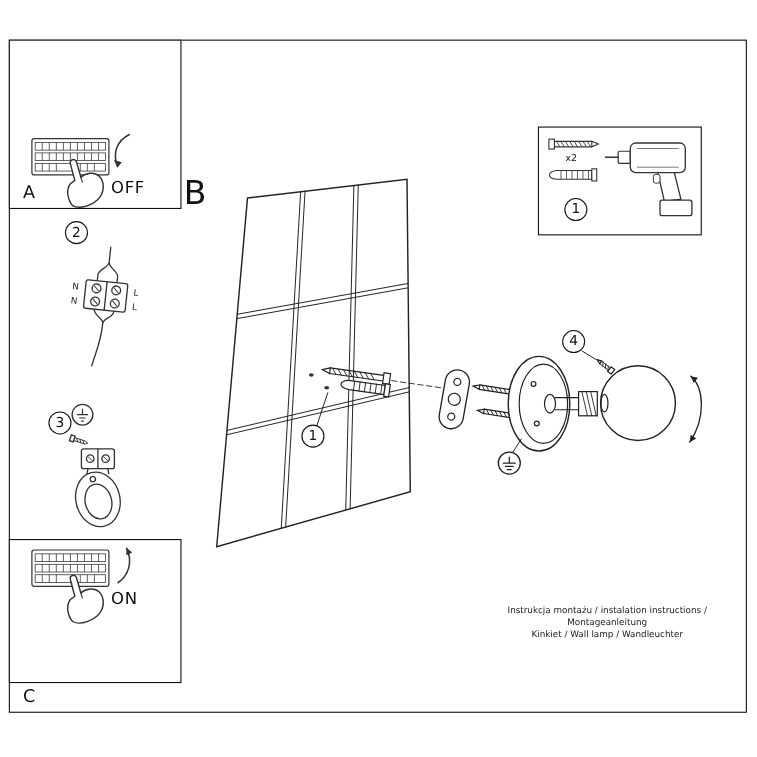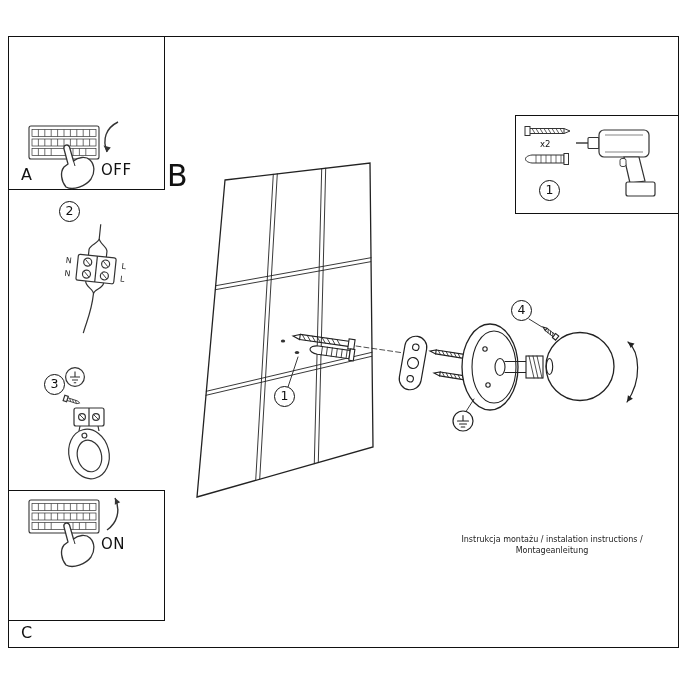--- a/index.html
+++ b/index.html
@@ -16,21 +16,21 @@
   }
   .box { border: 1px solid #111; background: #fff; }
   .callout {
     width: 21px; height: 21px; border: 1.4px solid #111; border-radius: 50%;
     display: flex; align-items: center; justify-content: center;
     font-size: 12.5px; background: #fff; z-index: 6; line-height: 1;
   }
   .corner-letter { font-size: 16px; }
   .state-label { font-size: 15px; letter-spacing: 0.5px; }
   .letter-b { font-size: 30px; }
-  .footer { font-size: 8px; line-height: 11px; text-align: center; color: #222; }
+  .footer { font-size: 8px; line-height: 11px; text-align: center; color: #222; margin-top: 15px; }
   svg { display: block; }
 </style>
 </head>
 <body>
 
 <svg width="0" height="0" style="position:absolute" aria-hidden="true">
   <defs>
     <symbol id="kbd" viewBox="0 0 72 36">
       <rect x="1" y="1" width="70" height="33" rx="2" fill="#fff" stroke="#333" stroke-width="1.1"></rect>
       <rect x="4" y="4.5" width="64" height="7" fill="#fff" stroke="#333" stroke-width="0.7"></rect>
@@ -230,29 +230,30 @@
       <use href="#hand"></use>
     </svg>
   <svg class="abs" style="left:88px;top:4px" width="26" height="38" viewBox="0 0 26 38">
     <path d="M10,35 C20,28 24,16 18,3" fill="none" stroke="#333" stroke-width="1.4"></path>
     <polygon points="18,3 23.2,7.2 17.8,9.8" fill="#333"></polygon>
   </svg>
   <div class="abs state-label" style="left:92px;top:44px">ON</div>
   <div class="abs corner-letter" style="left:12px;top:132px">C</div>
 </div>
 
-<div class="abs box" style="left:515px;top:115px;width:164px;height:99px">
+<div class="abs box" style="left:489px;top:115px;width:149px;height:99px">
   <svg class="abs" style="left:8px;top:8px" width="48" height="14">
       <use href="#screw-h"></use>
     </svg>
   <div class="abs" style="left:24px;top:23px;font-size:8.5px">x2</div>
   <svg class="abs" style="left:8px;top:36px" width="48" height="14">
       <use href="#plug-h"></use>
     </svg>
   <svg class="abs" style="left:58px;top:6px" width="86" height="86">
       <use href="#drill"></use>
     </svg>
   <div class="abs callout" style="left:23px;top:64px">1</div>
 </div>
 
 <div class="abs footer" style="left:428px;top:534px;width:248px">
   <div>Instrukcja montażu / instalation instructions / Montageanleitung</div>
+  <div>Kinkiet / Wall lamp / Wandleuchter</div>
 </div>
 
 </body></html>

